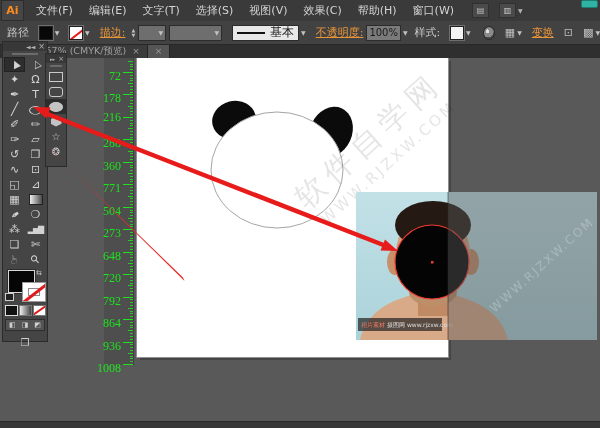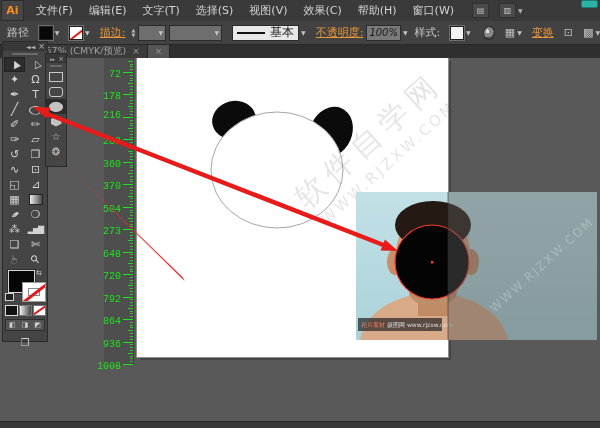--- a/index.html
+++ b/index.html
@@ -42,22 +42,22 @@
   
   #tabbar{left:0;top:44px;width:600px;height:14px;background:#2f2f2f;display:flex;padding-left:26px;z-index:5;}
   .doc-tab{display:flex;align-items:center;font-size:9.5px;padding:0 7px;gap:6px;color:#9f9f9f;background:#3b3b3b;border-right:1px solid #242424;}
   .doc-tab.active{background:#555555;color:#d9d9d9;}
   .tab-close{font-size:9px;color:#9a9a9a;}
 
   
   #workspace{left:0;top:58px;width:600px;height:363px;background:#595959;z-index:1;}
   #ruler{left:104px;top:58px;width:29px;height:307px;background:#4e4e4e;border-right:1px solid #414141;z-index:2;}
   .tick{position:absolute;background:#1ce41c;height:1px;}
-  .rlabel{position:absolute;color:#1ce41c;font-family:Liberation Mono, monospace;
-          font-size:10px;right:12px;transform:translateY(-3px);margin-left:39px;}
+  .rlabel{position:absolute;color:#1ce41c;font-family:Liberation Serif, serif;
+          font-size:12px;right:12px;transform:translateY(-3px);margin-left:39px;}
   #artboard{left:137px;top:58px;width:311px;height:299px;background:#ffffff;outline:1px solid #8f8f8f;
             box-shadow:3px 3px 0 rgba(45,45,45,.45);z-index:3;}
   #panda-svg{left:137px;top:58px;z-index:4;}
   .wm{z-index:6;pointer-events:none;text-align:center;color:rgba(40,40,40,.12);transform:rotate(-42deg);}
   #wm-canvas{left:225px;top:118px;width:300px;}
   #wm-line1{font-size:30px;letter-spacing:7px;}
   #wm-line2{font-size:15px;letter-spacing:3px;}
   #wm-photo{left:452px;top:258px;width:180px;color:rgba(255,255,255,.25);font-size:12px;letter-spacing:2px;z-index:8;}
   #photo{left:356px;top:192px;z-index:7;}
 
@@ -154,21 +154,21 @@
     </span>
   <span class="dropbox" style="width:56px;" data-name="variable-width-profile-dropdown">
       <span class="caret">▼</span>
     </span>
   <span class="brushbox" data-name="brush-definition-dropdown">
     <span class="brushline" data-name="brush-stroke-preview"></span>
     <span data-name="brush-definition-value">基本</span>
   </span>
     <span class="caret" data-name="brush-caret-icon">▼</span>
   <span class="cb-link" data-name="opacity-link">不透明度:</span>
-  <span class="dropbox" style="width:34px;justify-content:center;color:#1a1a1a;background:#7a7a7a;font-style:italic;" data-name="opacity-value-field">
+  <span class="dropbox" style="width:34px;justify-content:center;color:#1a1a1a;background:#7a7a7a;" data-name="opacity-value-field">
       <span>100%</span>
     </span>
     <span class="caret">▼</span>
   <span class="cb-label" data-name="style-label">样式:</span>
   <span class="swatch white" data-name="style-swatch"></span>
     <span class="caret" data-name="style-caret-icon">▼</span>
   <span id="recolor-icon" data-name="recolor-artwork-icon"></span>
   <span class="cb-icon" data-name="align-icon">▦</span>
     <span class="caret">▼</span>
   <span class="cb-link" data-name="transform-link">变换</span>
@@ -226,21 +226,21 @@
     <div class="tick" style="right: 0px; width: 10px; top: 103.84px;"></div>
     <div class="rlabel" style="top: 103.84px;">360</div>
     <div class="tick" style="right: 0px; width: 3px; top: 101.032px; opacity: 0.85;"></div>
     <div class="tick" style="right: 0px; width: 3px; top: 98.225px; opacity: 0.85;"></div>
     <div class="tick" style="right: 0px; width: 3px; top: 95.4175px; opacity: 0.85;"></div>
     <div class="tick" style="right: 0px; width: 5px; top: 92.61px; opacity: 0.85;"></div>
     <div class="tick" style="right: 0px; width: 3px; top: 89.8025px; opacity: 0.85;"></div>
     <div class="tick" style="right: 0px; width: 3px; top: 86.995px; opacity: 0.85;"></div>
     <div class="tick" style="right: 0px; width: 3px; top: 84.1875px; opacity: 0.85;"></div>
     <div class="tick" style="right: 0px; width: 10px; top: 126.3px;"></div>
-    <div class="rlabel" style="top: 126.3px;">370</div>
+    <div class="rlabel" style="top: 126.3px;">771</div>
     <div class="tick" style="right: 0px; width: 3px; top: 123.493px; opacity: 0.85;"></div>
     <div class="tick" style="right: 0px; width: 3px; top: 120.685px; opacity: 0.85;"></div>
     <div class="tick" style="right: 0px; width: 3px; top: 117.878px; opacity: 0.85;"></div>
     <div class="tick" style="right: 0px; width: 5px; top: 115.07px; opacity: 0.85;"></div>
     <div class="tick" style="right: 0px; width: 3px; top: 112.263px; opacity: 0.85;"></div>
     <div class="tick" style="right: 0px; width: 3px; top: 109.455px; opacity: 0.85;"></div>
     <div class="tick" style="right: 0px; width: 3px; top: 106.648px; opacity: 0.85;"></div>
     <div class="tick" style="right: 0px; width: 10px; top: 148.76px;"></div>
     <div class="rlabel" style="top: 148.76px;">504</div>
     <div class="tick" style="right: 0px; width: 3px; top: 145.952px; opacity: 0.85;"></div>

